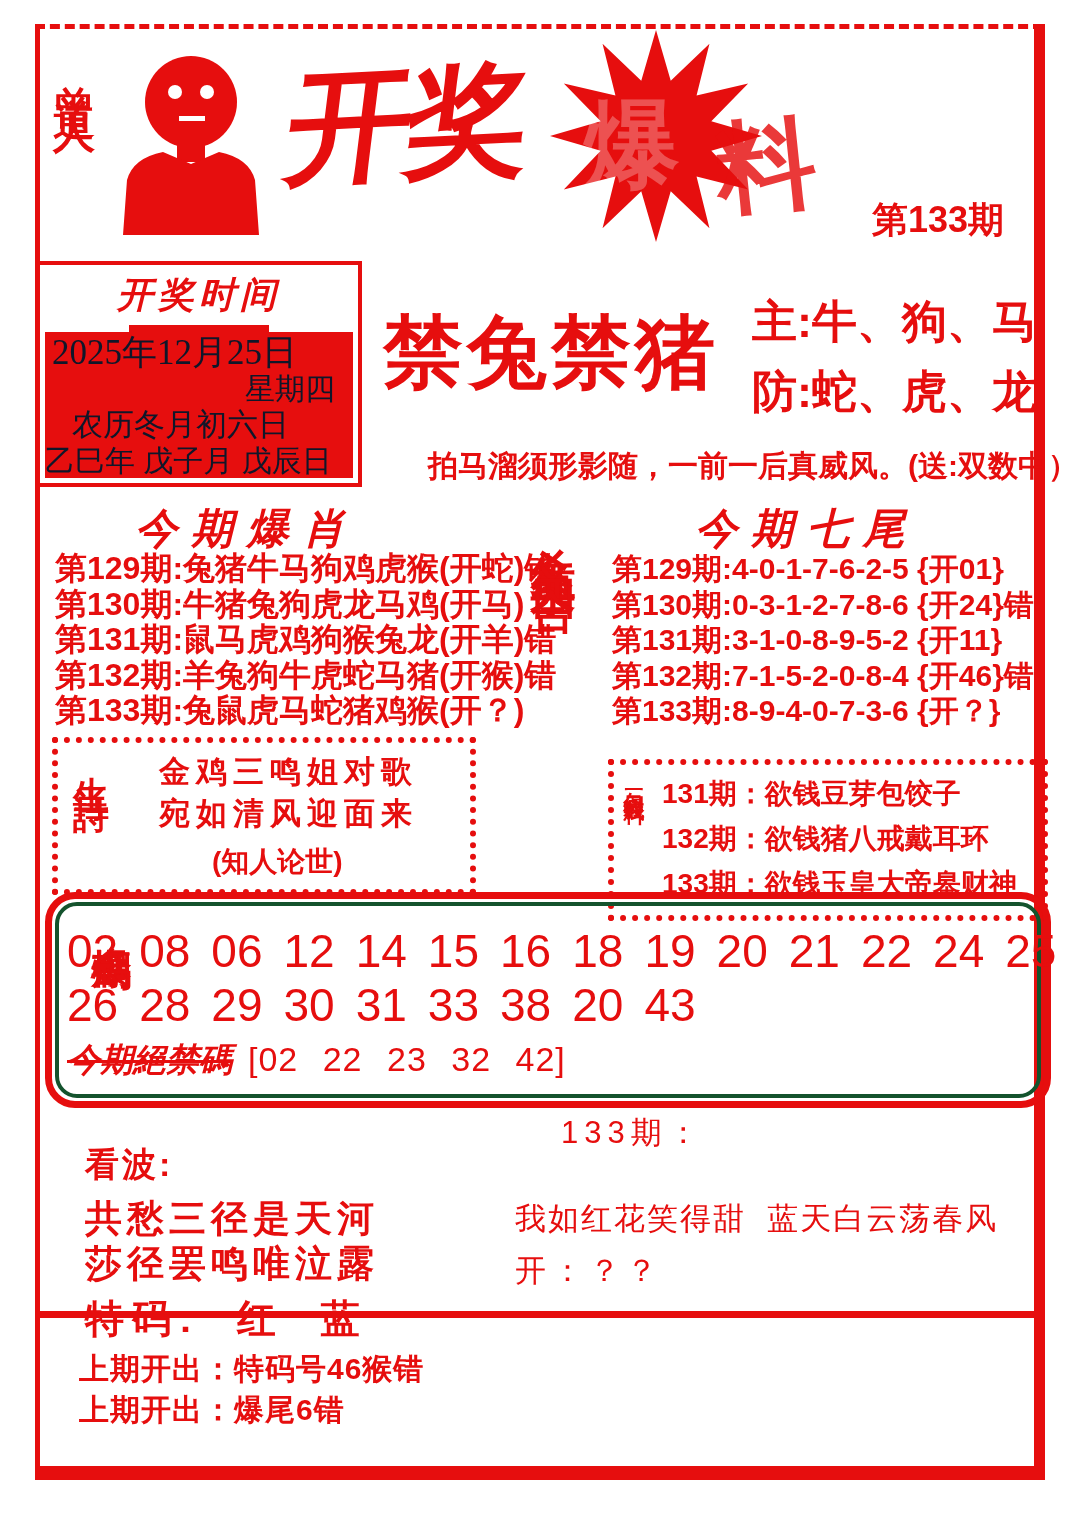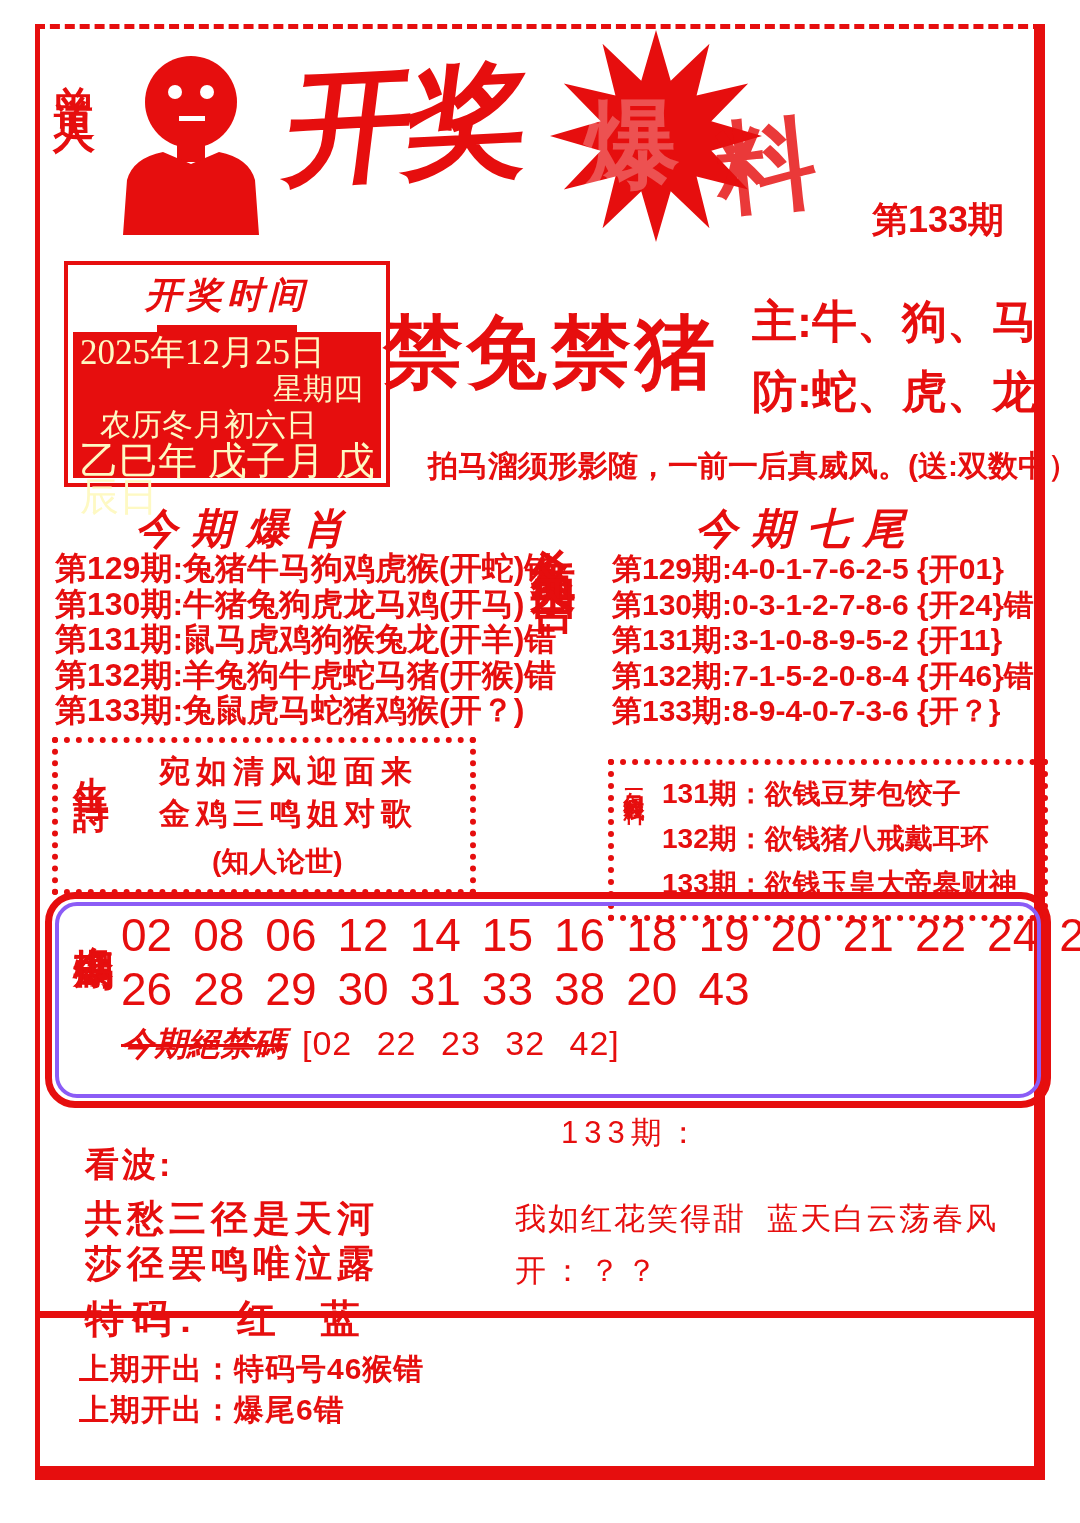--- a/index.html
+++ b/index.html
@@ -22,30 +22,30 @@
   .title-wrap{position:absolute;left:288px;top:34px;width:560px;height:210px;}
   .title-star{position:absolute;left:218px;top:-4px;}
   .t1{position:absolute;left:0;top:8px;font-family:"Liberation Serif","DejaVu Serif",serif;font-weight:900;
       font-size:124px;transform:skewX(-10deg) rotate(-3deg);letter-spacing:-6px;}
   .tb{position:absolute;left:296px;top:48px;font-family:"Liberation Serif","DejaVu Serif",serif;font-weight:900;
       font-size:96px;color:#ffffff;opacity:.28;}
   .t2{position:absolute;left:428px;top:66px;font-family:"Liberation Serif","DejaVu Serif",serif;font-weight:900;
       font-size:100px;opacity:.82;transform:rotate(-6deg);}
   .issue{position:absolute;left:872px;top:196px;font-size:36px;font-weight:600;}
 
-  .dt-box{position:absolute;left:64px;top:261px;width:318px;height:218px;border:4px solid #e60e0e;}
+  .dt-box{position:absolute;left:36px;top:261px;width:318px;height:218px;border:4px solid #e60e0e;}
   .dt-title{margin-top:6px;text-align:center;font-family:"Liberation Serif","DejaVu Serif",serif;
             font-weight:bold;font-style:italic;font-size:36px;letter-spacing:5px;}
   .dt-bar1{width:140px;height:9px;background:#e60e0e;margin:5px auto 0;}
   .dt-bar2{width:158px;height:10px;background:#e60e0e;margin:5px auto 0;}
-  .dt-red{position:absolute;left:5px;right:5px;top:67px;bottom:5px;background:#e60e0e;color:#fef9c3;}
+  .dt-red{position:absolute;left:5px;right:5px;top:67px;bottom:5px;background:#e60e0e;color:#0f172a;}
   .dt-date{font-family:"Liberation Serif","DejaVu Serif",serif;font-size:35px;padding:2px 0 0 7px;line-height:38px;}
   .dt-week{font-size:30px;text-align:right;padding-right:18px;line-height:34px;}
   .dt-lunar{font-family:"Liberation Serif","DejaVu Serif",serif;font-size:31px;padding-left:27px;line-height:37px;}
-  .dt-ganzhi{font-size:39px;padding-left:7px;line-height:36px;}
+  .dt-ganzhi{font-size:30px;line-height:36px;}
 
   .headline{position:absolute;left:383px;top:300px;font-family:"Liberation Serif","DejaVu Serif",serif;
             font-weight:900;font-size:80px;letter-spacing:4px;}
   .zhu{position:absolute;left:752px;top:292px;font-size:45px;font-weight:bold;}
   .fang{position:absolute;left:752px;top:362px;font-size:45px;font-weight:bold;}
   .slogan{position:absolute;left:428px;top:446px;font-size:30px;font-weight:bold;}
 
   .bx-title{position:absolute;left:135px;top:501px;font-family:"Liberation Serif","DejaVu Serif",serif;
             font-weight:bold;font-style:italic;font-size:42px;letter-spacing:14px;}
   .bx-rows{position:absolute;left:55px;top:551px;font-size:32px;font-weight:bold;line-height:35.5px;white-space:nowrap;}
@@ -62,21 +62,21 @@
   .poem-content .item{font-size:31px;font-weight:600;line-height:42px;padding-left:42px;letter-spacing:6px;}
   .poem-note{font-size:28px;font-weight:bold;padding-left:95px;margin-top:8px;}
 
   .money-box{position:absolute;left:608px;top:759px;width:428px;height:150px;border:6px dotted #e60e0e;display:flex;}
   .money-label{writing-mode:vertical-rl;text-orientation:upright;font-size:21px;font-weight:bold;
                padding:6px 0 0 6px;letter-spacing:4px;}
   .money-rows{flex:1;padding:6px 0 0 14px;}
   .money-rows .item{font-size:28px;font-weight:bold;line-height:45px;white-space:nowrap;}
 
   .num-outer{position:absolute;left:45px;top:892px;width:992px;height:202px;border:7px solid #e60e0e;border-radius:30px;}
-  .num-inner{position:absolute;left:3px;right:3px;top:3px;bottom:3px;border:4px solid #8b5cf6;border-radius:22px;display:flex;}
+  .num-inner{position:absolute;left:3px;right:3px;top:3px;bottom:3px;border:4px solid #14532d;border-radius:22px;display:flex;flex-direction:column;}
   .num-label{writing-mode:vertical-rl;text-orientation:upright;font-family:"Liberation Serif","DejaVu Serif",serif;
              font-weight:bold;font-size:40px;width:58px;padding:8px 0 0 14px;line-height:1;letter-spacing:2px;}
   .num-area{flex:1;padding:4px 6px 2px 8px;}
   .num-row{display:flex;gap:21px;font-size:46px;line-height:50px;}
   .num-row.r2{margin-top:4px;}
   .forbid{margin-top:8px;display:flex;align-items:baseline;gap:16px;}
   .forbid-label{font-family:"Liberation Serif","DejaVu Serif",serif;font-style:italic;font-weight:bold;font-size:33px;
                 text-decoration:line-through;text-decoration-thickness:3px;}
   .forbid-val{font-size:34px;font-weight:500;word-spacing:14px;letter-spacing:1px;}
 
@@ -160,22 +160,22 @@
       <div class="item">第130期:0-3-1-2-7-8-6 {开24}错</div>
       <div class="item">第131期:3-1-0-8-9-5-2 {开11}</div>
       <div class="item">第132期:7-1-5-2-0-8-4 {开46}错</div>
       <div class="item">第133期:8-9-4-0-7-3-6 {开？}</div>
     </div>
 
   <div class="poem-box">
     <div class="poem-label">生肖詩</div>
     <div class="poem-content">
       <div>
+          <div class="item">金鸡三鸣姐对歌</div>
           <div class="item">宛如清风迎面来</div>
-          <div class="item">金鸡三鸣姐对歌</div>
         </div>
       <div class="poem-note">(知人论世)</div>
     </div>
   </div>
 
   <div class="money-box">
     <div class="money-label">三句爆钱料</div>
     <div class="money-rows">
         <div class="item">131期：欲钱豆芽包饺子</div>
         <div class="item">132期：欲钱猪八戒戴耳环</div>

